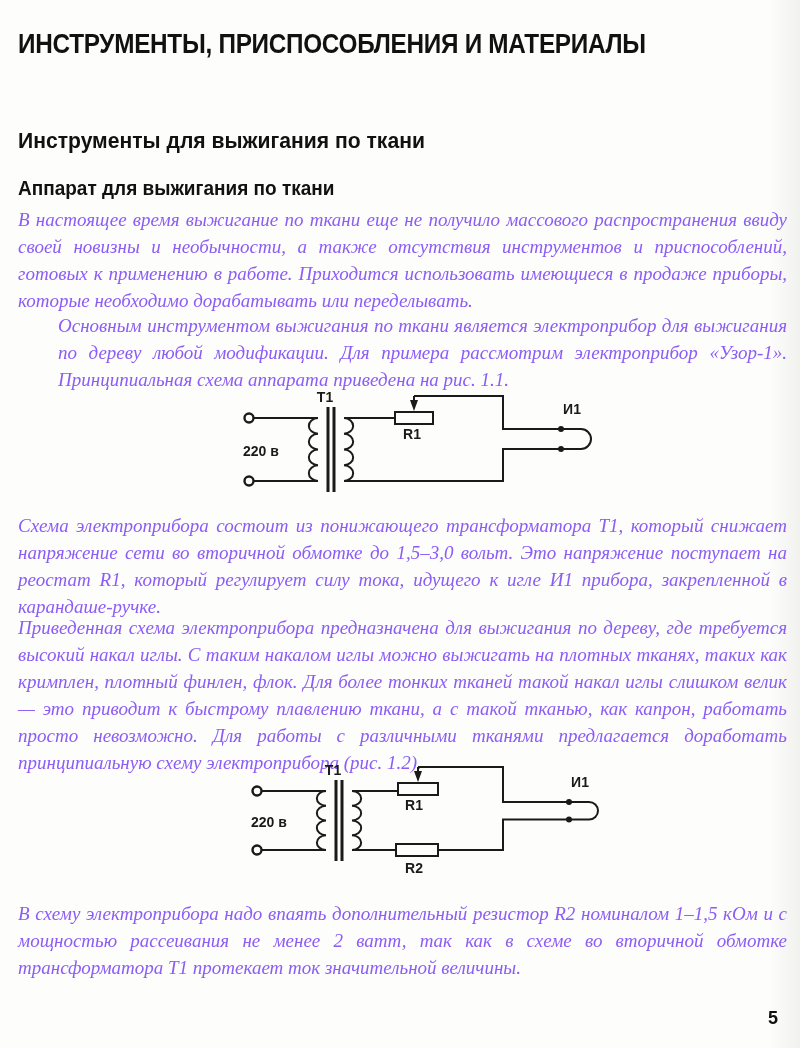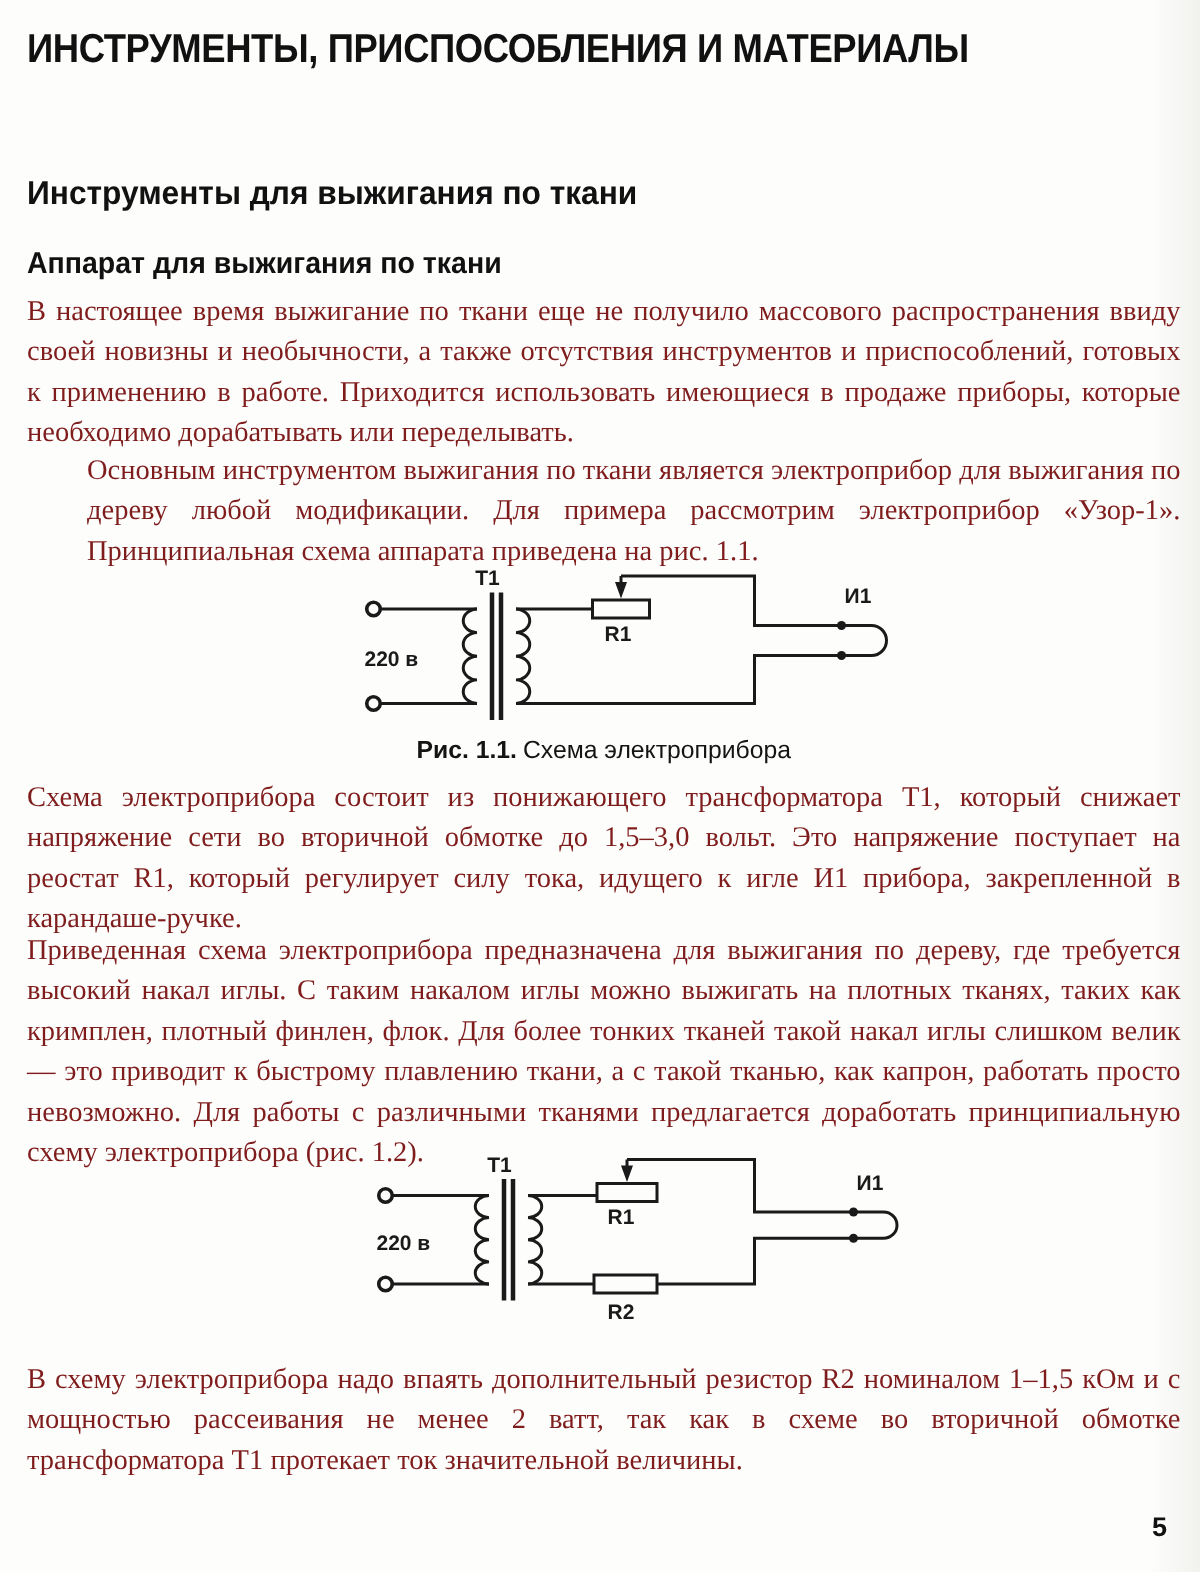--- a/index.html
+++ b/index.html
@@ -6,42 +6,43 @@
   html,body { margin:0; padding:0; }
   body {
     width:800px; height:1048px;
     background:#fdfdfc;
     background-image:linear-gradient(90deg,#fdfdfc 96%,#f1f1ee 100%);
     color:#161616;
     font-family:"Liberation Serif", serif;
     overflow:hidden;
     position:relative;
   }
-  .page { padding:15px 13px 0 18px; }
+  .page { padding:27px 13px 0 18px; }
 
   h1.title {
     margin:0; font-family:"Liberation Sans", sans-serif;
     font-weight:700; font-size:27px; line-height:34px; color:#111;
     transform:scaleX(0.9); transform-origin:left center;
     letter-spacing:-0.3px; white-space:nowrap;
   }
   h2.section {
     margin:67px 0 0 0; font-family:"Liberation Sans", sans-serif;
     font-weight:700; font-size:22px; line-height:26px; color:#111;
     transform:scaleX(0.96); transform-origin:left center;
   }
   h3.subsection {
     margin:23px 0 0 0; font-family:"Liberation Sans", sans-serif;
     font-weight:700; font-size:20px; line-height:23px; color:#111;
     transform:scaleX(0.95); transform-origin:left center;
   }
   p.body-par {
     margin:0; font-size:19px; line-height:27px;
     text-align:justify; text-justify:inter-word;
-    color:#7f1d1d;
+    color:#8b5cf6;
+    font-style:italic;
   }
   p.p1 { margin-top:6px; }
   p.p2 { margin-top:-2px;margin-left:40px; }
   p.p3 { margin-top:8px; }
   p.p4 { margin-top:-6px; }
   p.p5 { margin-top:14px; }
 
   .figwrap { position:relative; }
   .fig1 { margin:-7px 0 0 212px; width:400px; }
   .fig2 { margin:-15px 0 0 220px; width:400px; }
@@ -96,23 +97,20 @@
       <polygon points="180,14 188,14 184,25" fill="#1a1a1a"></polygon>
       <circle cx="331" cy="43" r="3" fill="#1a1a1a"></circle>
       <circle cx="331" cy="63" r="3" fill="#1a1a1a"></circle>
       <text x="95" y="16" text-anchor="middle">Т1</text>
       <text x="13" y="70">220 в</text>
       <text x="182" y="53" text-anchor="middle">R1</text>
       <text x="342" y="28" text-anchor="middle">И1</text>
     </svg>
   </div>
 
-  <div class="caption caption1">
-    <span class="cap-b">Рис. 1.1.</span><span>Схема электроприбора</span>
-  </div>
 
   <p class="body-par p3">Схема электроприбора состоит из понижающего трансформатора Т1, который снижает напряжение сети во вторичной обмотке до 1,5–3,0 вольт. Это напряжение поступает на реостат R1, который регулирует силу тока, идущего к игле И1 прибора, закрепленной в карандаше-ручке.</p>
 
   <p class="body-par p4">Приведенная схема электроприбора предназначена для выжигания по дереву, где требуется высокий накал иглы. С таким накалом иглы можно выжигать на плотных тканях, таких как кримплен, плотный финлен, флок. Для более тонких тканей такой накал иглы слишком велик — это приводит к быстрому плавлению ткани, а с такой тканью, как капрон, работать просто невозможно. Для работы с различными тканями предлагается доработать принципиальную схему электроприбора (рис. 1.2).</p>
 
   <div class="figwrap fig2">
     <svg width="400" height="125" viewBox="0 0 400 125">
       <g stroke="#1a1a1a" stroke-width="2" fill="none">
         <circle cx="19" cy="30" r="4.5" fill="#fdfdfc" stroke-width="2.4"></circle>
         <circle cx="19" cy="89" r="4.5" fill="#fdfdfc" stroke-width="2.4"></circle>

